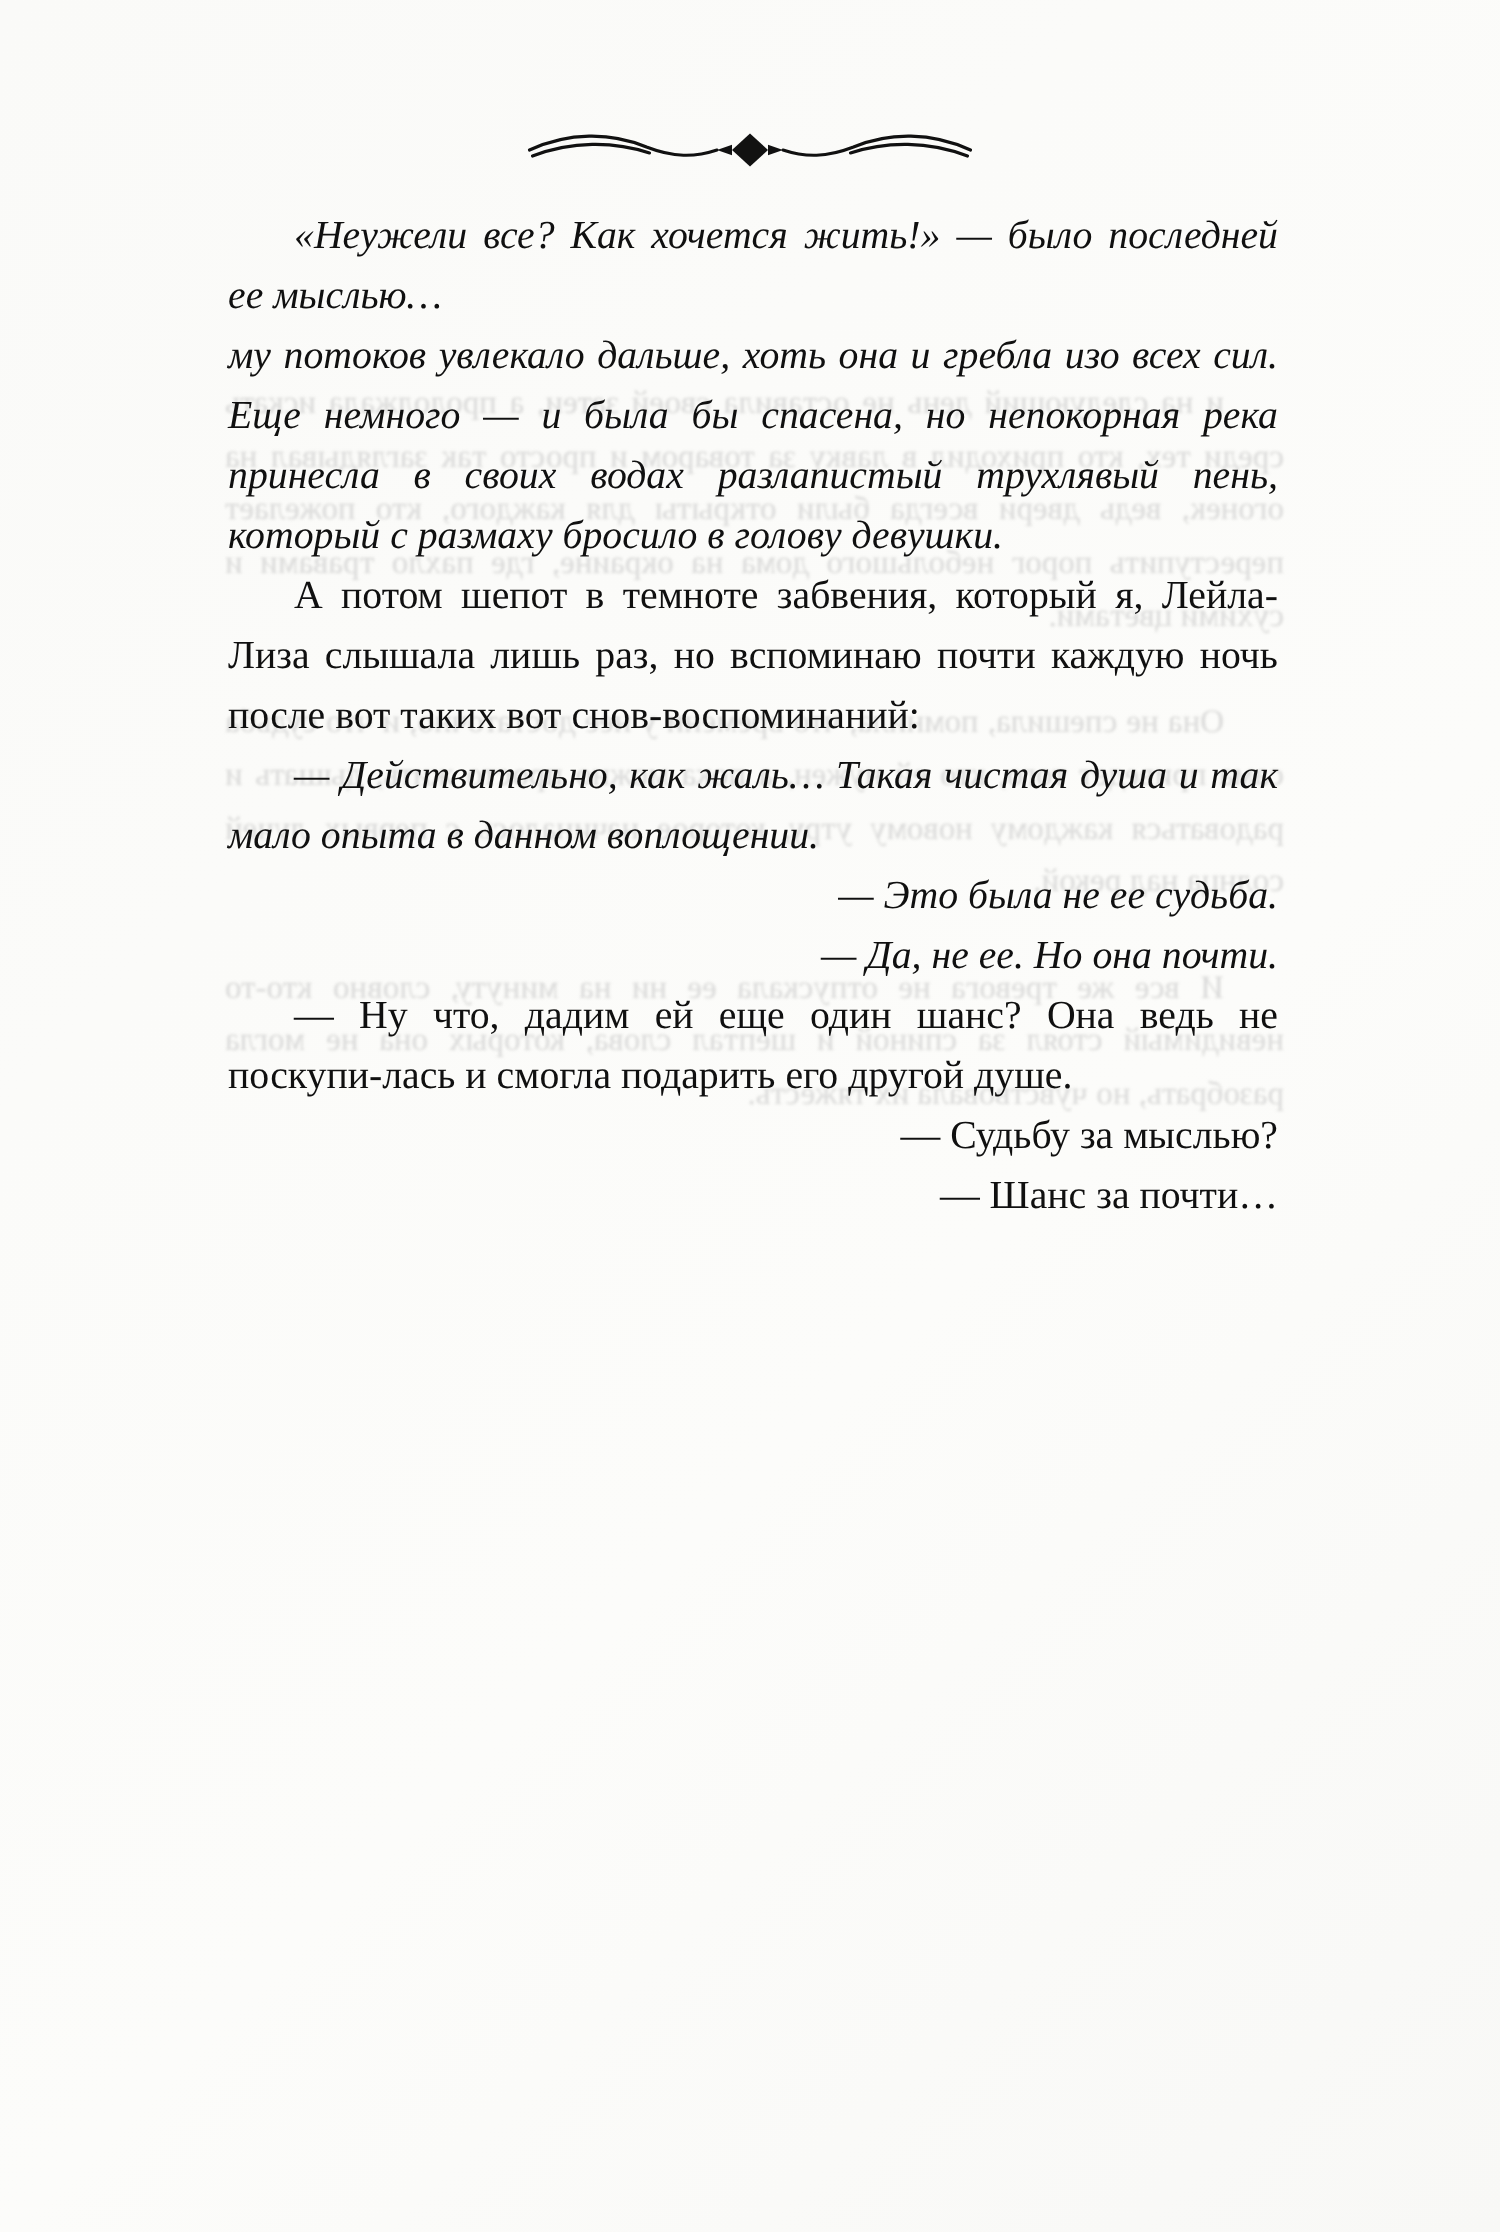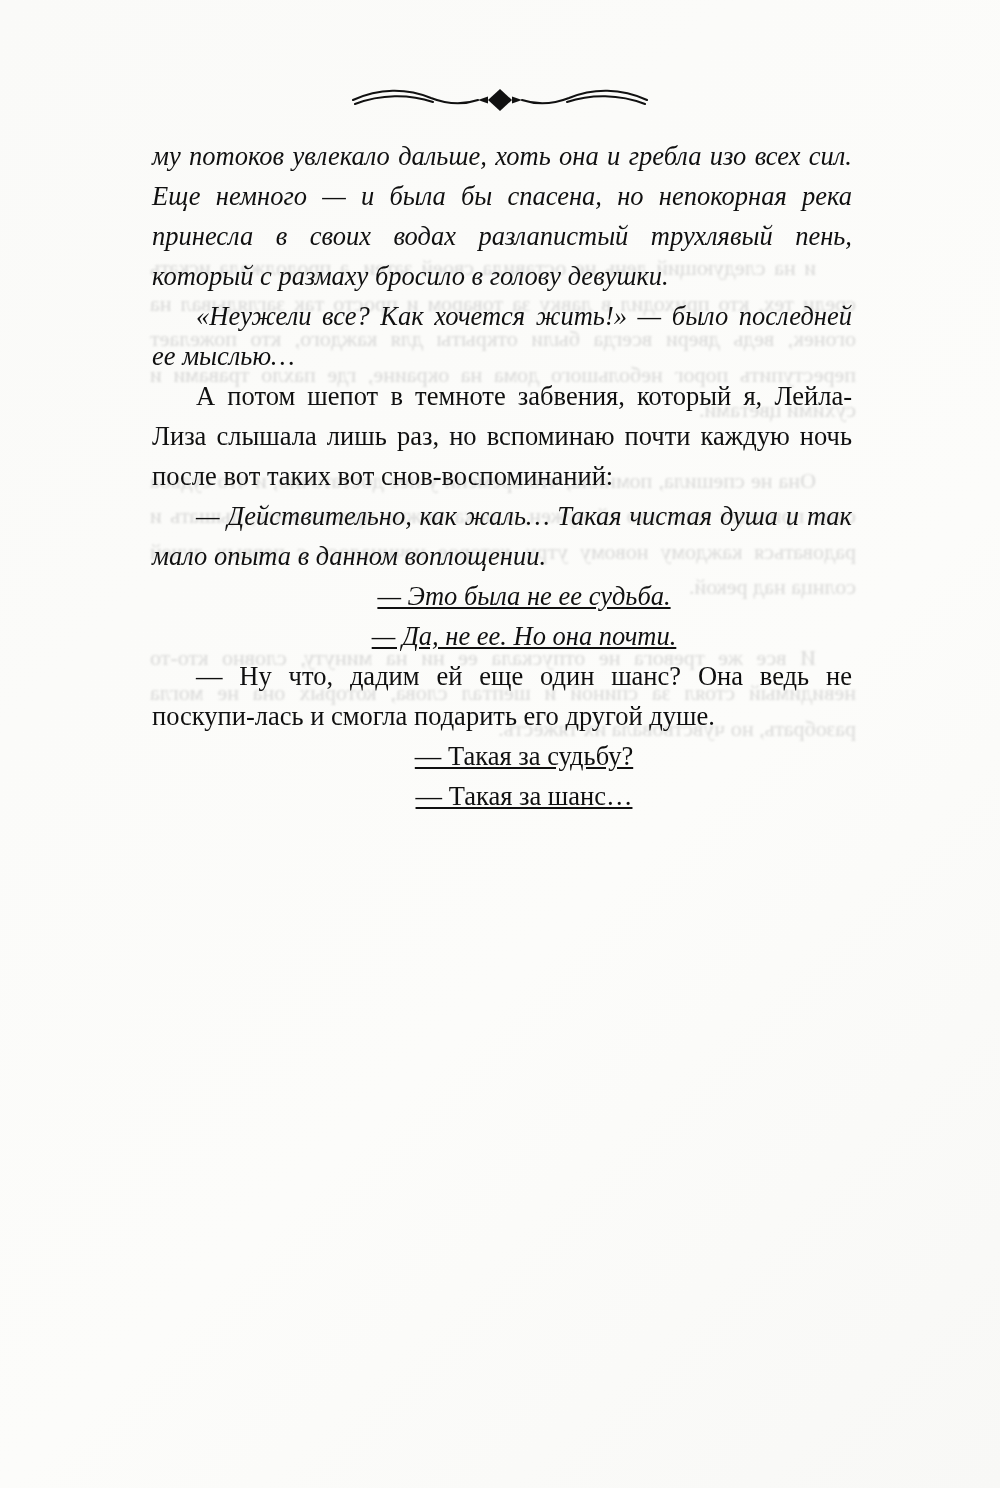--- a/index.html
+++ b/index.html
@@ -64,22 +64,21 @@
   p.para.italic {
     font-style: italic;
   }
   p.para.indent {
     text-indent: 44px;
   }
   p.para.noindent {
     text-indent: 0;
   }
   p.para.last-short {
-    text-align: center;
-    text-decoration: underline;
+    text-align: right;
   }
 
   
   .ghost {
     position: absolute;
     left: 150px;
     top: 250px;
     width: 706px;
     font-size: 22px;
     line-height: 35.5px;
@@ -122,24 +121,24 @@
       </g>
       <g fill="#111111">
         <path d="M155 5 L167 16 L155 27 L143 16 Z"></path>
         <path d="M133 16 L143 12.5 L143 19.5 Z"></path>
         <path d="M177 16 L167 12.5 L167 19.5 Z"></path>
       </g>
     </svg>
   </div>
 
   <div class="text-column">
+    <p class="para italic indent">«Неужели все? Как хочется жить!» — было последней ее мыслью…</p>
     <p class="para italic noindent">му потоков увлекало дальше, хоть она и гребла изо всех сил. Еще немного — и была бы спасена, но непокорная река принесла в своих водах разлапистый трухлявый пень, который с размаху бросило в голову девушки.</p>
-    <p class="para italic indent">«Неужели все? Как хочется жить!» — было последней ее мыслью…</p>
     <p class="para indent">А потом шепот в темноте забвения, который я, Лейла-Лиза слышала лишь раз, но вспоминаю почти каждую ночь после вот таких вот снов-воспоминаний:</p>
     <p class="para italic indent">— Действительно, как жаль… Такая чистая душа и так мало опыта в данном воплощении.</p>
     <p class="para italic indent last-short">— Это была не ее судьба.</p>
     <p class="para italic indent last-short">— Да, не ее. Но она почти.</p>
     <p class="para indent">— Ну что, дадим ей еще один шанс? Она ведь не поскупи-лась и смогла подарить его другой душе.</p>
-    <p class="para indent last-short">— Такая за судьбу?</p>
-    <p class="para indent last-short">— Такая за шанс…</p>
+    <p class="para indent last-short">— Судьбу за мыслью?</p>
+    <p class="para indent last-short">— Шанс за почти…</p>
   </div>
 
 </div>
 
 </body></html>

